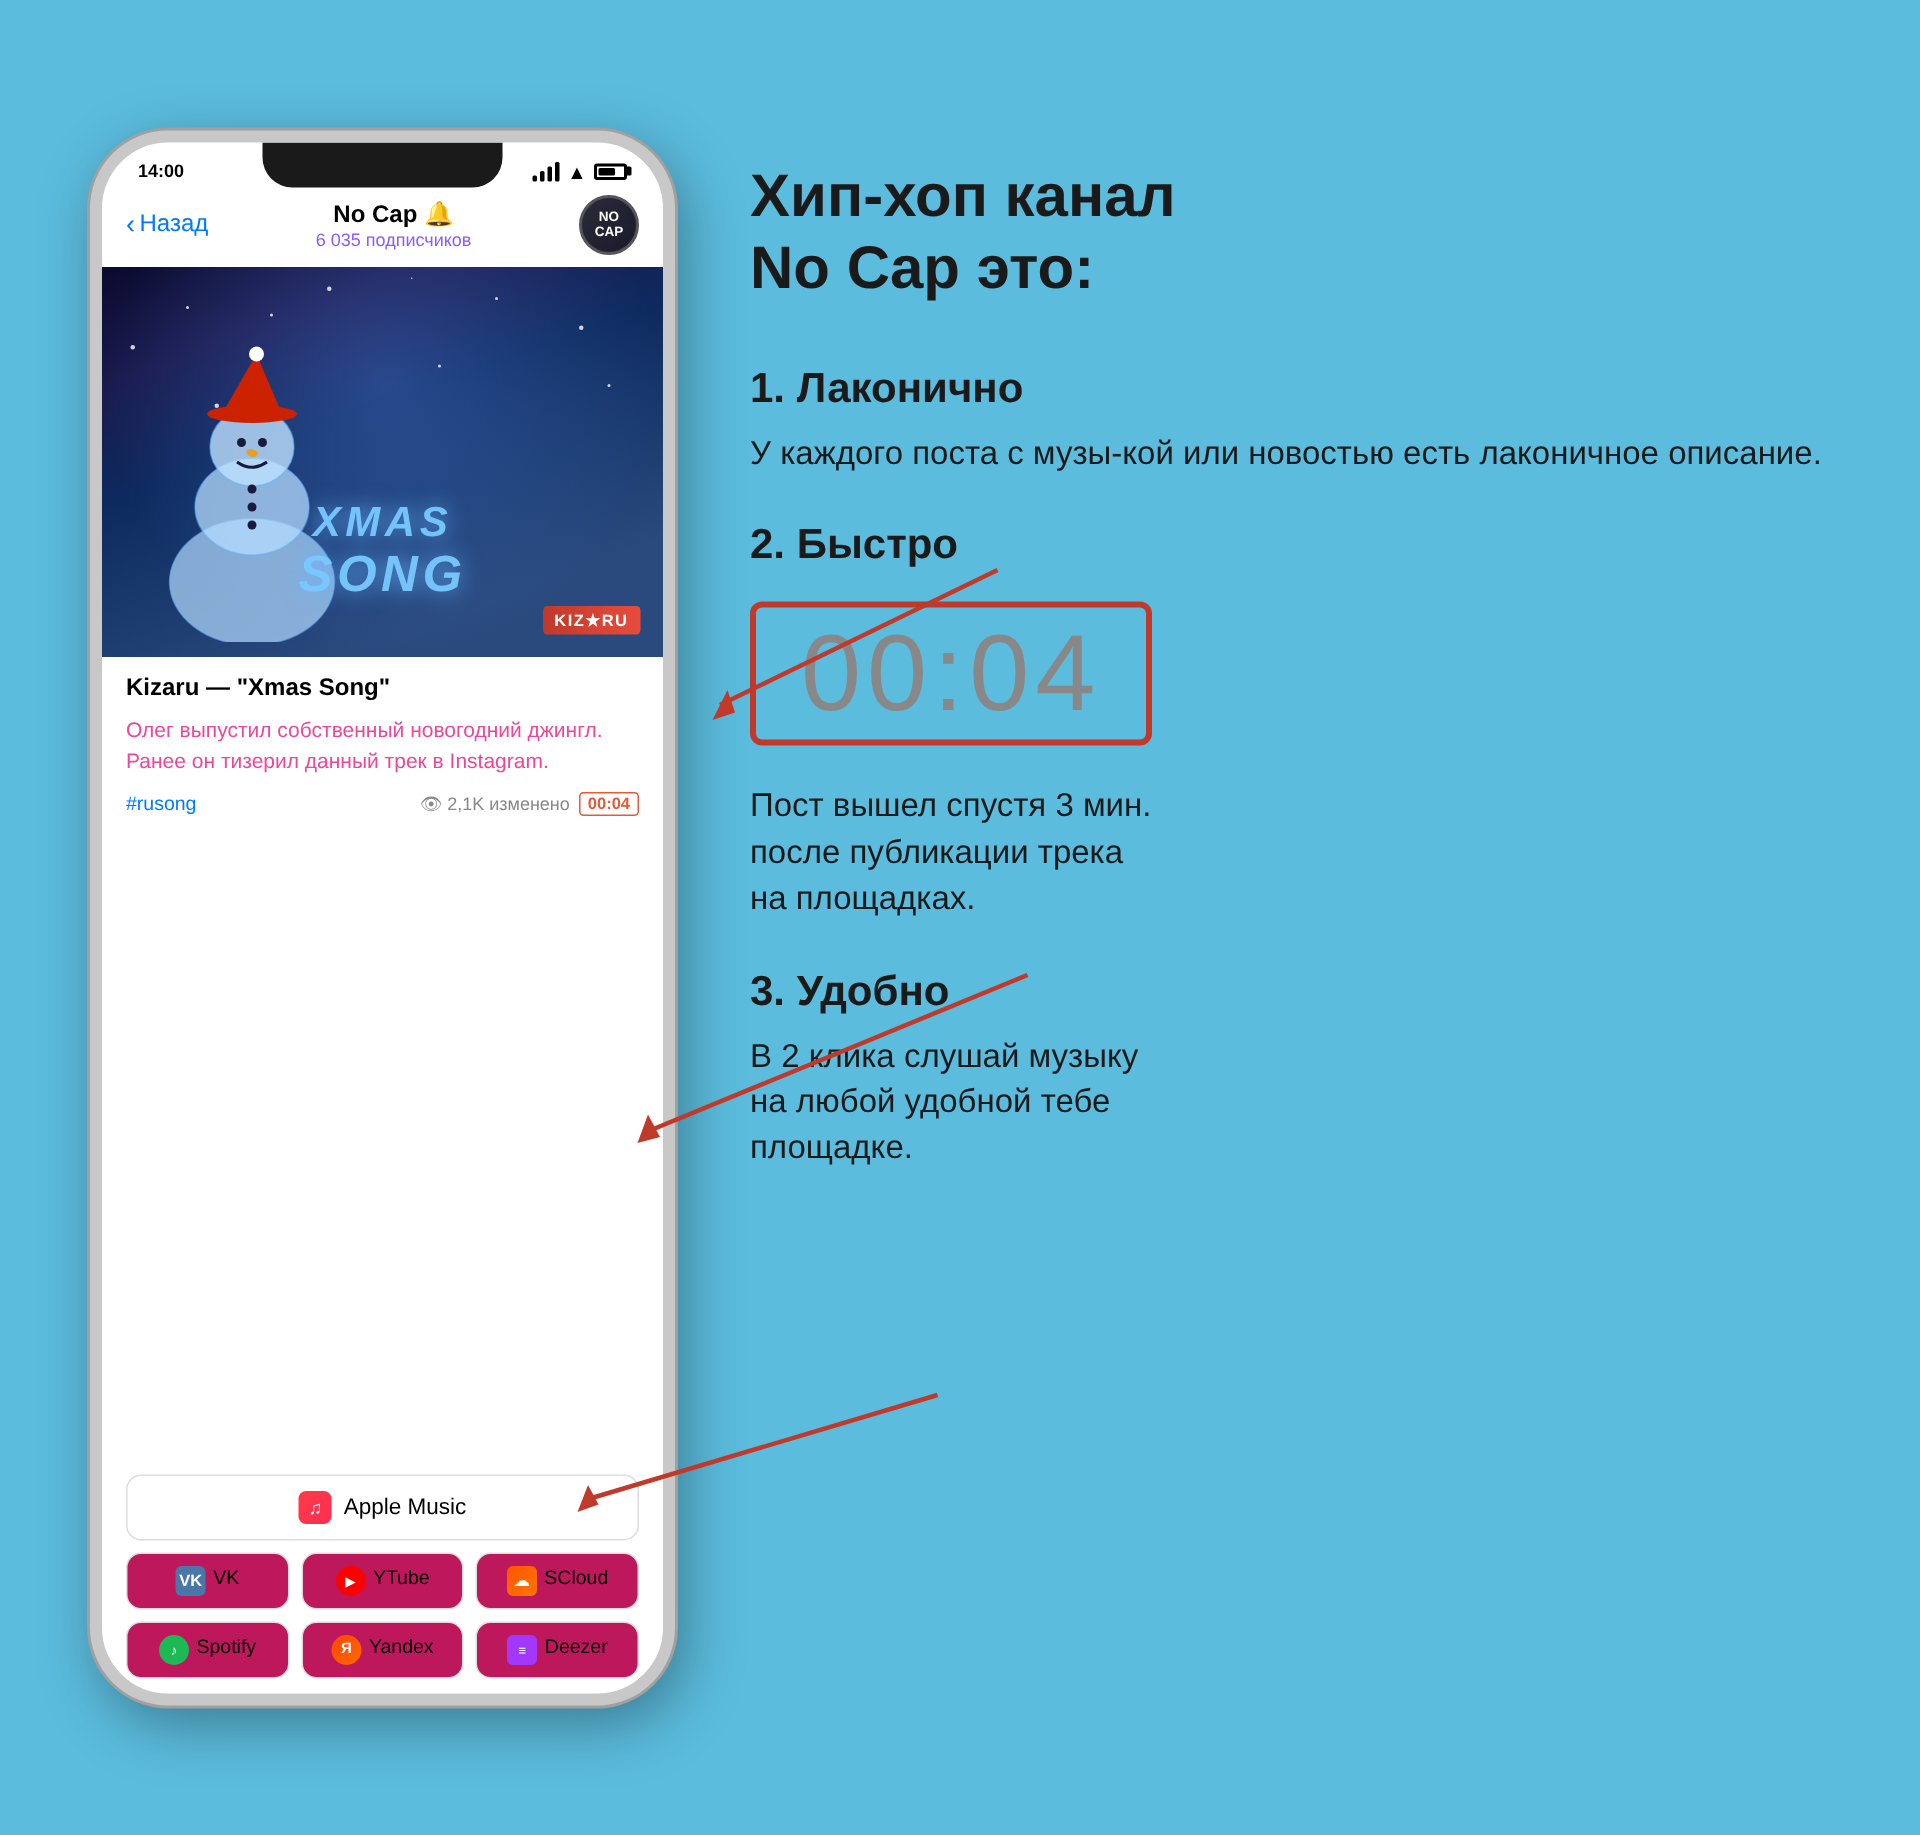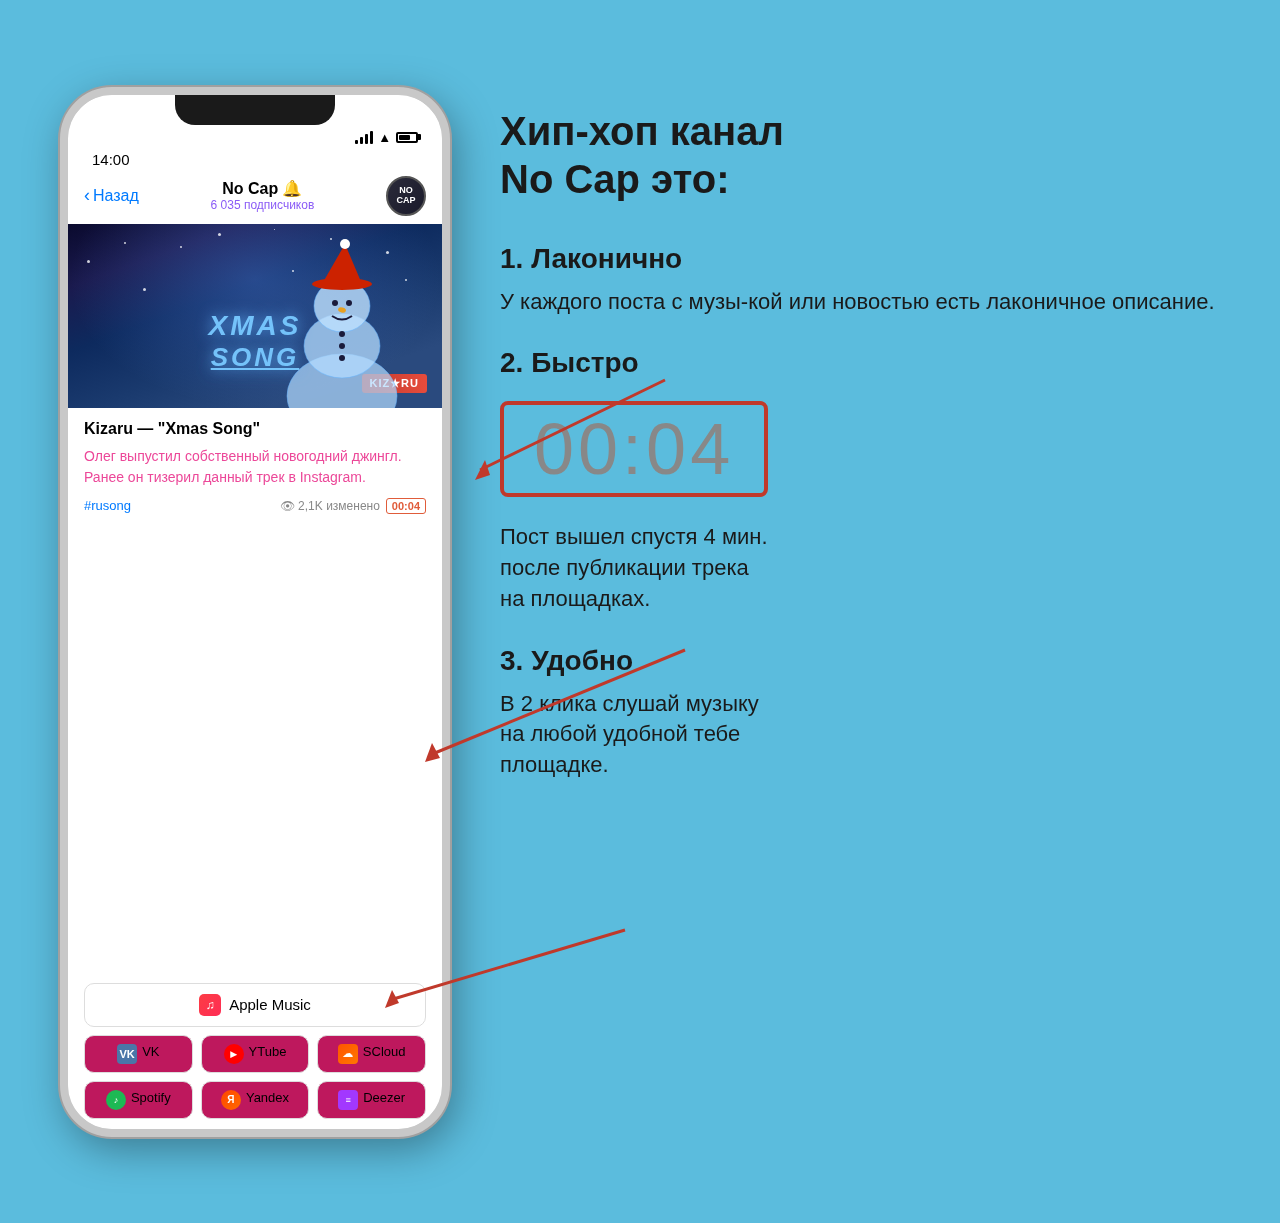--- a/index.html
+++ b/index.html
@@ -63,21 +63,21 @@
     .status-bar {
       display: flex;
       justify-content: space-between;
       align-items: center;
       padding: 12px 24px 4px 24px;
       font-size: 14px;
       font-weight: 600;
       color: #000;
       flex-shrink: 0;
     }
-    .status-bar-time { font-size: 15px; font-weight: 400; margin-top: 44px; }
+    .status-bar-time { font-size: 12px; font-weight: 700; }
     .status-icons { display: flex; gap: 5px; align-items: center; }
     .signal-bars { display: flex; gap: 2px; align-items: flex-end; }
     .signal-bar { background: #000; width: 3px; border-radius: 1px; }
     .signal-bar:nth-child(1) { height: 4px; }
     .signal-bar:nth-child(2) { height: 7px; }
     .signal-bar:nth-child(3) { height: 10px; }
     .signal-bar:nth-child(4) { height: 13px; }
     .wifi-icon { font-size: 13px; }
     .battery-icon {
       width: 22px; height: 11px;
@@ -128,28 +128,28 @@
       align-items: center;
       justify-content: center;
       overflow: hidden;
       border: 2px solid #555;
     }
     .nav-avatar-text { color: #fff; font-size: 9px; font-weight: 700; text-align: center; line-height: 1.1; }
 
     
     .album-art {
       width: 100%;
-      height: 184px;
+      height: 260px;
       flex-shrink: 0;
       background: linear-gradient(160deg, #0a0a2e 0%, #1a1a4e 20%, #0d2a5e 40%, #1a3a6e 60%, #2a4a7e 80%);
       position: relative;
       overflow: hidden;
       display: flex;
       align-items: center;
-      justify-content: flex-end;
+      justify-content: flex-start;
     }
     .album-art-overlay {
       position: absolute;
       inset: 0;
       background: radial-gradient(ellipse at 50% 30%, rgba(100,150,255,0.3) 0%, transparent 70%);
     }
     .kizru-badge {
       position: absolute;
       bottom: 15px;
       right: 15px;
@@ -453,21 +453,21 @@
 
             <path d="M90 120 Q100 127 110 120" stroke="#1a1a3a" stroke-width="2" fill="none"></path>
 
             <circle cx="100" cy="138" r="3" fill="#1a1a3a"></circle>
             <circle cx="100" cy="150" r="3" fill="#1a1a3a"></circle>
             <circle cx="100" cy="162" r="3" fill="#1a1a3a"></circle>
           </svg>
 
           <div style="position:absolute;bottom:35px;left:50%;transform:translateX(-50%);z-index:3;text-align:center;">
             <div style="font-size:28px;font-weight:900;font-style:italic;color:rgba(120,200,255,0.95);text-shadow:0 0 15px rgba(100,180,255,0.9);letter-spacing:3px;line-height:1.1;">XMAS</div>
-            <div style="font-size:26px;font-weight:900;font-style:italic;color:rgba(120,200,255,0.95);text-shadow:0 0 15px rgba(100,180,255,0.9);letter-spacing:3px;text-decoration:underline;">SONG</div>
+            <div style="font-size:34px;font-weight:900;font-style:italic;color:rgba(120,200,255,0.95);text-shadow:0 0 15px rgba(100,180,255,0.9);letter-spacing:3px;">SONG</div>
           </div>
           <div class="kizru-badge">KIZ★RU</div>
         </div>
 
         <div class="post-content">
           <div class="song-title">Kizaru — "Xmas Song"</div>
           <div class="post-text">Олег выпустил собственный новогодний джингл. Ранее он тизерил данный трек в Instagram.</div>
           <div class="post-footer">
             <span class="post-hashtag">#rusong</span>
             <div class="post-meta">
@@ -535,21 +535,21 @@
     </div>
 
     <div class="feature-item">
       <div class="feature-heading">
         <span>2.</span>
         <span>Быстро</span>
       </div>
       <div class="timer-box">
         <div class="timer-value">00:04</div>
       </div>
-      <div class="feature-text" style="white-space:pre-line;margin-top:10px;">Пост вышел спустя 4 мин.
+      <div class="feature-text" style="white-space:pre-line;margin-top:10px;">Пост вышел спустя 3 мин.
 после публикации трека
 на площадках.</div>
     </div>
 
     <div class="feature-item feature-item-3">
       <div class="feature-heading">
         <span>3.</span>
         <span>Удобно</span>
       </div>
       <div class="feature-text" style="white-space:pre-line;">В 2 клика слушай музыку

